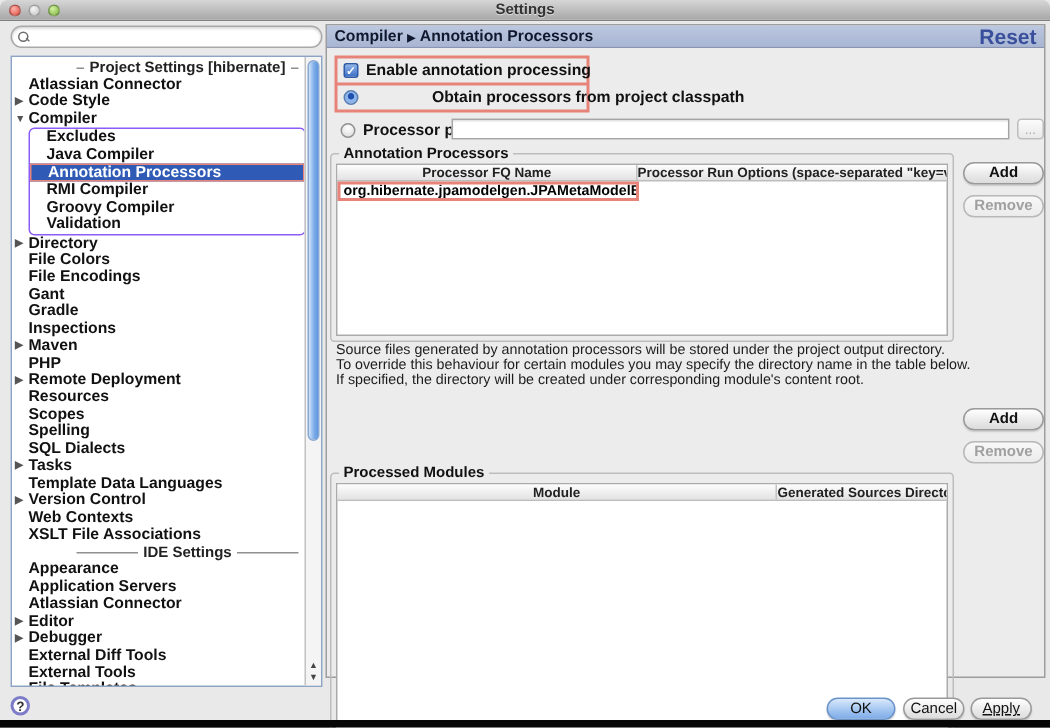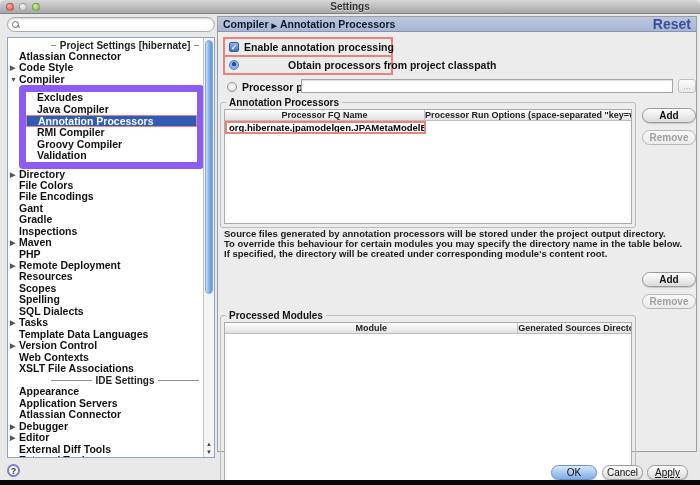--- a/index.html
+++ b/index.html
@@ -32,21 +32,21 @@
   .search-input{border:none;outline:none;flex:1;font-size:10px;height:11px;padding:0 3px;background:transparent;}
   
   .tree{position:absolute;left:7px;top:37px;width:208px;height:421px;background:#fff;
     border:1px solid #8ea4c4;overflow:hidden;}
   .tree-inner{position:absolute;left:0;top:1px;right:11px;bottom:0;overflow:hidden;}
   .tree-row{position:relative;height:11.45px;line-height:11.5px;font-size:10.5px;font-weight:bold;
     color:#111;white-space:nowrap;padding-left:11px;}
   .tree-row .arrow{position:absolute;left:2px;top:0;font-size:7px;color:#555;line-height:11.5px;}
   .tree-section{display:flex;align-items:center;height:12px;font-size:10px;font-weight:bold;color:#222;padding-left:39px;}
   .tree-section .line{flex:1;height:0;border-top:1px solid #8f8f8f;margin:0 4px;}
-  .tree-group{border:7px solid #8b5cf6;border-radius:4px;margin-left:11px;width:185px;}
+  .tree-group{border:1px solid #8b5cf6;border-radius:4px;margin-left:11px;width:185px;}
   .tree-group .tree-row{padding-left:11px;}
   .tree-row.selected{background:#2f5bb7;color:#fff;border:1px solid #e8837a;height:12px;line-height:11px;}
   .tree-scroll{position:absolute;right:0;top:0;bottom:0;width:11px;background:#f4f4f4;border-left:1px solid #c3c3c3;}
   .thumb{position:absolute;left:1px;top:2px;width:8px;height:254px;border-radius:4px;
     background:linear-gradient(90deg,#cfe3fa,#7fadea 55%,#5e97e0);border:1px solid #89a9d2;}
   .scroll-btn{position:absolute;left:0;width:10px;height:8px;font-size:6px;line-height:8px;text-align:center;color:#444;}
   .scroll-up{bottom:9px;}
   .scroll-down{bottom:1px;}
   
   .panel{position:absolute;left:217px;top:16px;width:480px;height:436px;background:#ececec;
@@ -87,21 +87,21 @@
   .t1 .th:first-child{width:49%;} .t1 .th:last-child{width:51%;}
   .t2 .th:first-child{width:72%;} .t2 .th:last-child{width:28%;}
   .trow{position:relative;height:13px;}
   .tcell{position:absolute;left:0;top:0;width:49.5%;height:13px;border:2px solid #e8837a;
     font-size:9.5px;font-weight:bold;line-height:10px;padding:0 2px;white-space:nowrap;overflow:hidden;}
   .side-btn{position:absolute;left:424px;width:54px;height:15px;border:1px solid #9a9a9a;border-radius:8px;
     background:linear-gradient(#ffffff,#ececec 50%,#dcdcdc);font-size:10px;font-weight:bold;color:#111;
     text-align:center;line-height:13px;box-shadow:0 1px 1px rgba(0,0,0,.15);}
   .side-btn.disabled{color:#a0a0a0;border-color:#b8b8b8;background:linear-gradient(#f8f8f8,#ebebeb);box-shadow:none;}
   .add1{top:91px;} .rem1{top:113px;} .add2{top:255px;} .rem2{top:277px;}
-  .notes{position:absolute;left:6px;top:212px;font-size:9.5px;font-weight:bold;color:#1c1c1c;line-height:9.8px;white-space:nowrap;}
+  .notes{position:absolute;left:6px;top:212px;font-size:9.5px;font-weight:normal;color:#1c1c1c;line-height:9.8px;white-space:nowrap;}
   
   .help-btn{position:absolute;left:7px;top:464px;width:13px;height:13px;border-radius:50%;
     border:2px solid #7c7cc8;background:#fff;color:#333;font-size:9px;font-weight:bold;
     text-align:center;line-height:10px;}
   .f-btn{position:absolute;top:465px;height:15px;border:1px solid #9a9a9a;border-radius:8px;
     background:linear-gradient(#ffffff,#ececec 50%,#dcdcdc);font-size:10px;color:#111;
     text-align:center;line-height:13px;box-shadow:0 1px 1px rgba(0,0,0,.2);}
   .ok{left:551px;width:46px;background:linear-gradient(#d9e9fb,#a9c9f1 50%,#7eacе8);
     background:linear-gradient(#d9e9fb,#a9c9f1 50%,#7eace8);border-color:#6b93c8;}
   .cancel{left:602px;width:41px;}
@@ -164,22 +164,22 @@
         <div class="tree-row"><span>Web Contexts</span></div>
         <div class="tree-row"><span>XSLT File Associations</span></div>
         <div class="tree-section">
           <span class="line"></span>
           <span>IDE Settings</span>
           <span class="line"></span>
         </div>
         <div class="tree-row"><span>Appearance</span></div>
         <div class="tree-row"><span>Application Servers</span></div>
         <div class="tree-row"><span>Atlassian Connector</span></div>
+        <div class="tree-row"><span class="arrow">▶</span><span>Editor</span></div>
         <div class="tree-row"><span class="arrow">▶</span><span>Debugger</span></div>
-        <div class="tree-row"><span class="arrow">▶</span><span>Editor</span></div>
         <div class="tree-row"><span>External Diff Tools</span></div>
         <div class="tree-row"><span>External Tools</span></div>
         <div class="tree-row"><span>File Templates</span></div>
       </div>
     <div class="tree-scroll">
       <div class="thumb"></div>
       <div class="scroll-btn scroll-up">▲</div>
       <div class="scroll-btn scroll-down">▼</div>
     </div>
   </div>

